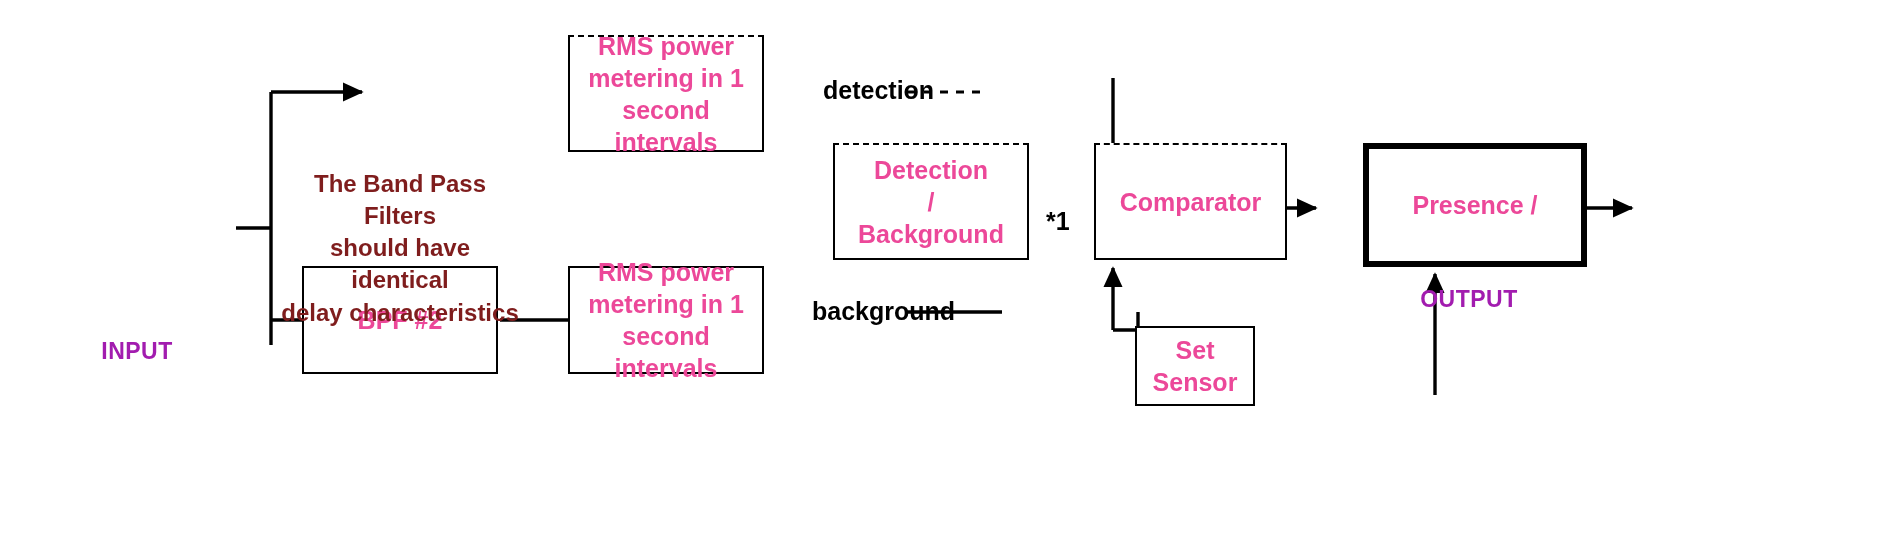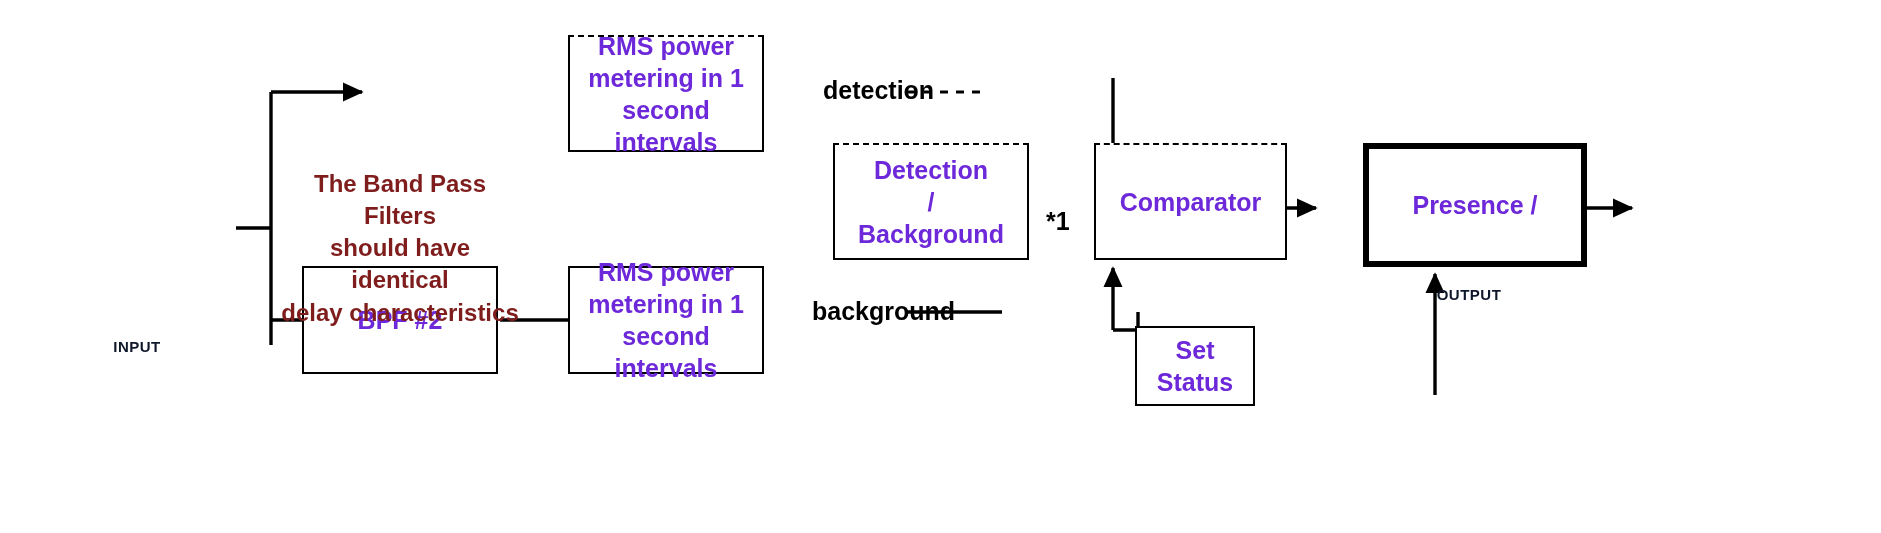--- a/index.html
+++ b/index.html
@@ -24,39 +24,39 @@
     pointer-events: none;
   }
   .node {
     position: absolute;
     box-sizing: border-box;
     background: #ffffff;
     display: flex;
     align-items: center;
     justify-content: center;
     text-align: center;
-    color: #6d28d9;
+    color: #ec4899;
     line-height: 1.28;
   }
   .node .txt { display: block; width: 100%; }
   .thin {
     border: 2px solid #000000;
     font-size: 25px;
     font-weight: 600;
   }
   .thick {
     border: 6px solid #000000;
     font-size: 25px;
     font-weight: 700;
   }
   .faded-top { border-top-style: dashed; border-top-width: 2px; }
   .caption {
     position: absolute;
-    color: #0f172a;
-    font-size: 15px;
+    color: #a21caf;
+    font-size: 23px;
     font-weight: 700;
     letter-spacing: 0.5px;
     text-align: center;
     white-space: nowrap;
   }
   .note {
     position: absolute;
     color: #7f1d1d;
     font-size: 24px;
     font-weight: 700;
@@ -162,21 +162,21 @@
     <span class="txt"><span>Detection</span><br><span>/</span><br><span>Background</span></span>
   </div>
 
   <div class="ref-label" style="left:1046px; top:207px;">*1</div>
 
   <div class="node thin faded-top" style="left:1094px; top:143px; width:193px; height:117px;justify-content:center;">
     <span class="txt">Comparator</span>
   </div>
 
   <div class="node thin" style="left:1135px; top:326px; width:120px; height:80px;">
-    <span class="txt">Set Status</span>
+    <span class="txt">Set Sensor</span>
   </div>
 
   <div class="node thick" style="left:1363px; top:143px; width:224px; height:124px;">
     <span class="txt"><span>Presence /</span><br></span>
   </div>
   <div class="caption" style="left:1357px; top:286px; width:224px;">OUTPUT</div>
 
 </div>
 
 </body></html>

